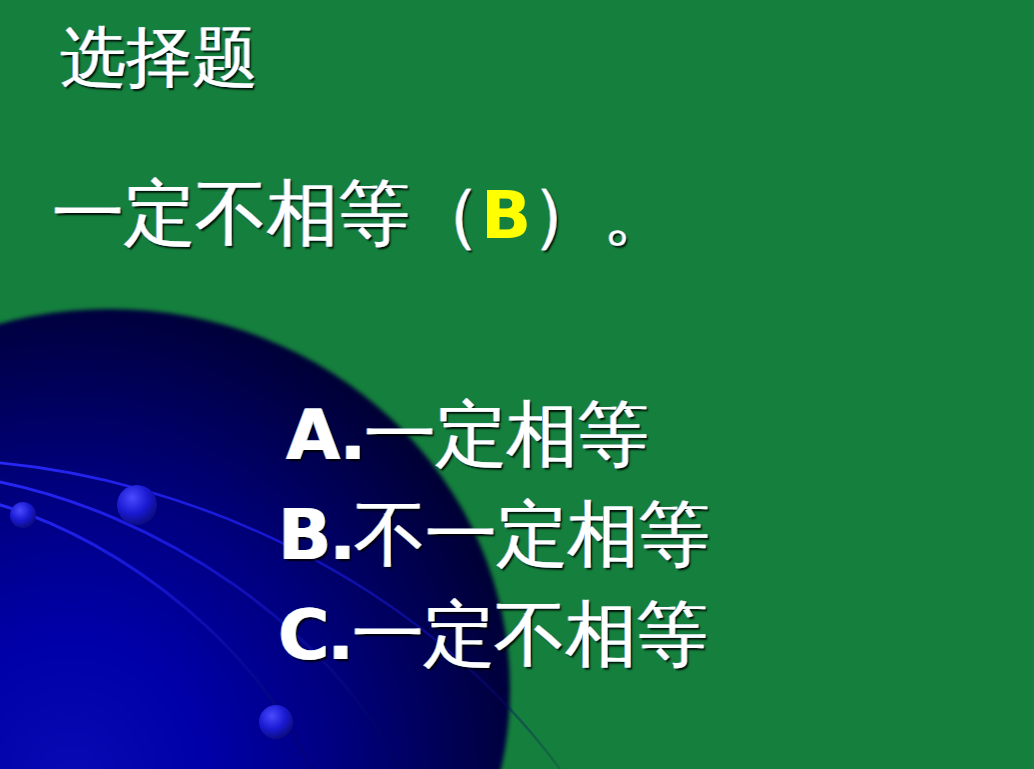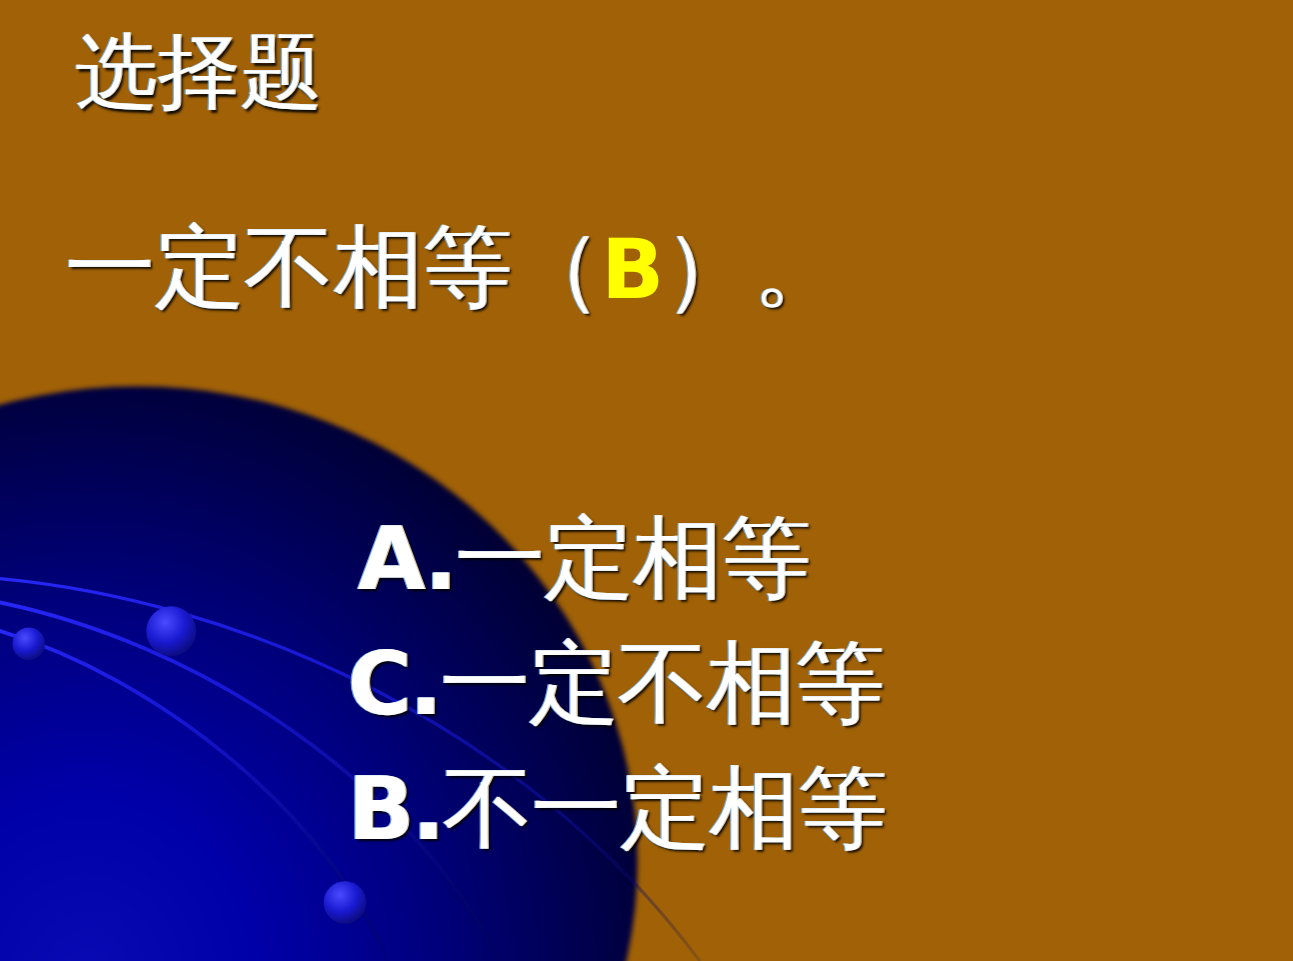--- a/index.html
+++ b/index.html
@@ -6,21 +6,21 @@
   html, body {
     margin: 0;
     padding: 0;
     background: #000000;
   }
 
   #slide {
     position: relative;
     width: 1034px;
     height: 769px;
-    background: #a16207;
+    background: #15803d;
     overflow: hidden;
     font-family: "DejaVu Serif", "Liberation Serif", serif;
     -webkit-font-smoothing: none;
   }
 
   
   .bg-layer {
     position: absolute;
     inset: 0;
     pointer-events: none;
@@ -88,21 +88,20 @@
     font-weight: bold;
     font-size: 66px;
     text-shadow: none;
   }
 
   .options {
     position: absolute;
     left: 270px;
     top: 384px;
     width: 700px;
-    margin-top: 12px;
   }
 
   .option {
     display: block;
     white-space: nowrap;
     height: 100px;
     line-height: 100px;
     color: #ffffff;
     text-shadow: -1px 0 rgba(120,190,255,0.85),
                   1px 0 rgba(255,228,190,0.80),
@@ -167,23 +166,23 @@
   <div class="question">
     <span class="q-line"><span>一定不相等（</span><span class="answer-key">B</span><span>）。</span></span>
   </div>
 
   <div class="options">
 
     <div class="option row-a">
       <span class="option-letter">A.</span><span class="option-text">一定相等</span>
     </div>
 
+    <div class="option row-b">
+      <span class="option-letter">B.</span><span class="option-text">不一定相等</span>
+    </div>
+
     <div class="option row-c">
       <span class="option-letter">C.</span><span class="option-text">一定不相等</span>
-    </div>
-
-    <div class="option row-b">
-      <span class="option-letter">B.</span><span class="option-text">不一定相等</span>
     </div>
 
   </div>
 
 </div>
 
 </body></html>

